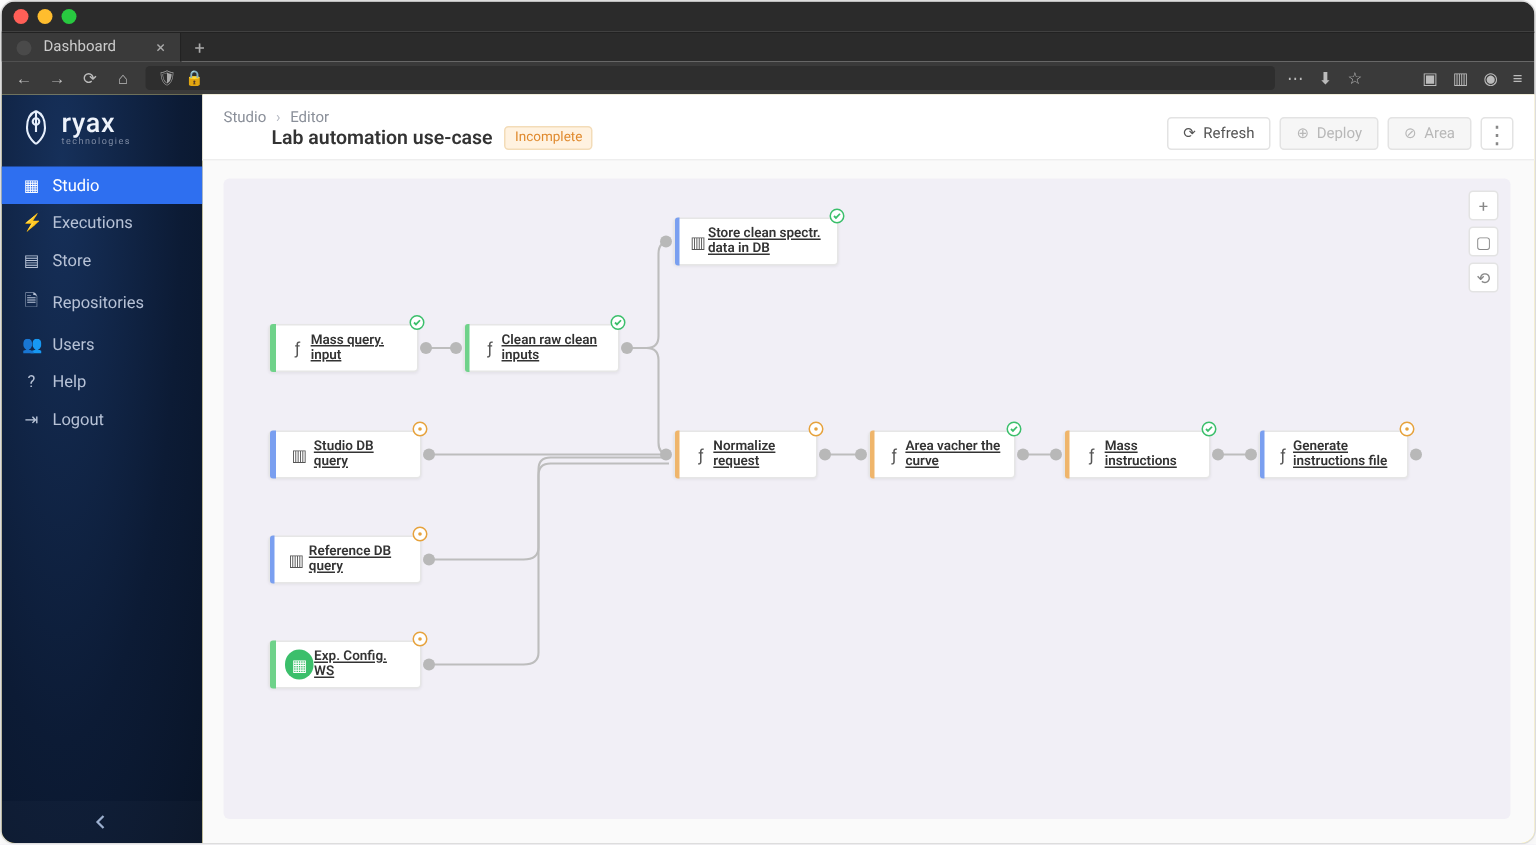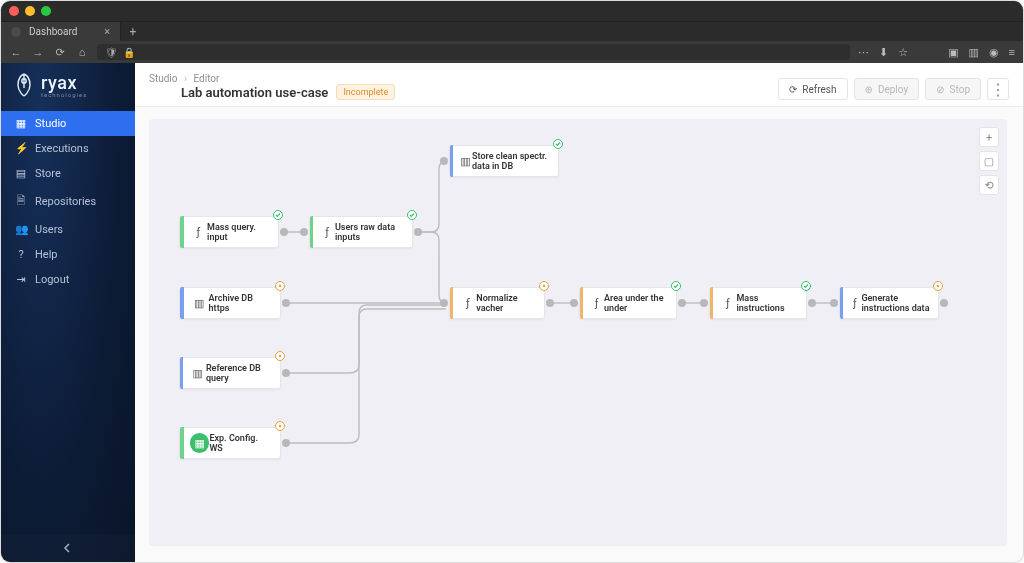--- a/index.html
+++ b/index.html
@@ -55,21 +55,21 @@
   .canvas { position:absolute; inset:12px 16px 16px 14px; background:#f1eff6; border-radius:4px; overflow:hidden;}
   .canvas svg.edges { position:absolute; inset:0; width:100%; height:100%; pointer-events:none;}
 
   .side-tools { position:absolute; top:8px; right:8px; display:flex; flex-direction:column; gap:4px;}
   .tool { width:20px; height:20px; background:#fff; border:1px solid #e3e3e3; border-radius:3px; display:flex; align-items:center; justify-content:center; font-size:11px; color:#888;}
 
   
   .node { position:absolute; height:32px; background:#fff; border:1px solid #e6e6e6; border-radius:3px; display:flex; align-items:center; padding:0 8px 0 4px; box-shadow:0 1px 2px rgba(0,0,0,0.05);}
   .node .accent { width:4px; align-self:stretch; border-radius:2px 0 0 2px; margin:-1px 6px -1px -4px;}
   .node .nico { width:20px; height:20px; border-radius:3px; display:flex; align-items:center;justify-content:center; color:#555; font-size:11px;}
-  .node .nlabel { font-size:9px; font-weight:600; color:#333; line-height:1.15; max-width:78px;}
+  .node .nlabel { font-size:9px; font-weight:600; color:#333; line-height:1.15; max-width:78px;text-decoration:underline;}
   .node .status { position:absolute; top:-7px; right:-5px; width:10px;height:10px;border-radius:50%; border:1.5px solid; display:flex;align-items:center;justify-content:center; background:#fff;}
   .status.ok{ border-color:#3bbf6b; color:#3bbf6b;}
   .status.warn{ border-color:#e6a23c; color:#e6a23c;}
   .status svg{width:6px;height:6px;display:block;}
   .port { width:8px;height:8px;border-radius:50%; background:#b8b8b8; position:absolute; top:50%; transform:translateY(-50%);}
   .port.out{ right:-10px;}
   .port.in{ left:-10px;}
 
   .edges path { fill:none; stroke:#bdbdbd; stroke-width:1.4;}
 </style>
@@ -185,21 +185,21 @@
           <div class="btn">
               <span class="bi">⟳</span>
               <span>Refresh</span>
             </div>
           <div class="btn disabled">
               <span class="bi">⊕</span>
               <span>Deploy</span>
             </div>
           <div class="btn disabled">
               <span class="bi">⊘</span>
-              <span>Stop</span>
+              <span>Area</span>
             </div>
           <div class="more-btn">⋮</div>
         </div>
       </div>
 
       <div class="canvas-wrap">
         <div class="canvas">
 
           <svg class="edges">
 
@@ -230,21 +230,21 @@
                 <svg viewBox="0 0 6 6">
                   <path d="M1 3 L2.3 4.3 L5 1.5" stroke="currentColor" stroke-width="1.2" fill="none"></path>
                 </svg>
               </div>
             <div class="port out"></div>
           </div>
 
           <div class="node" style="left:160px; top:97px; width:104px;">
             <div class="accent" style="background:#6fd28a"></div>
             <div class="nico">ƒ</div>
-            <div class="nlabel">Users raw data inputs</div>
+            <div class="nlabel">Clean raw clean inputs</div>
             <div class="status ok">
                 <svg viewBox="0 0 6 6">
                   <path d="M1 3 L2.3 4.3 L5 1.5" stroke="currentColor" stroke-width="1.2" fill="none"></path>
                 </svg>
               </div>
             <div class="port in"></div>
             <div class="port out"></div>
           </div>
 
           <div class="node" style="left:300px; top:26px; width:110px;">
@@ -255,21 +255,21 @@
                 <svg viewBox="0 0 6 6">
                   <path d="M1 3 L2.3 4.3 L5 1.5" stroke="currentColor" stroke-width="1.2" fill="none"></path>
                 </svg>
               </div>
             <div class="port in"></div>
           </div>
 
           <div class="node" style="left:30px; top:168px; width:102px;">
             <div class="accent" style="background:#7a9ff0"></div>
             <div class="nico">▥</div>
-            <div class="nlabel">Archive DB https</div>
+            <div class="nlabel">Studio DB query</div>
             <div class="status warn">
                 <svg viewBox="0 0 6 6">
                   <circle cx="3" cy="3" r="1.2" fill="currentColor"></circle>
                 </svg>
               </div>
             <div class="port out"></div>
           </div>
 
           <div class="node" style="left:30px; top:238px; width:102px;">
             <div class="accent" style="background:#7a9ff0"></div>
@@ -291,34 +291,34 @@
                 <svg viewBox="0 0 6 6">
                   <circle cx="3" cy="3" r="1.2" fill="currentColor"></circle>
                 </svg>
               </div>
             <div class="port out"></div>
           </div>
 
           <div class="node" style="left:300px; top:168px; width:96px;">
             <div class="accent" style="background:#efb56b"></div>
             <div class="nico">ƒ</div>
-            <div class="nlabel">Normalize vacher</div>
+            <div class="nlabel">Normalize request</div>
             <div class="status warn">
                 <svg viewBox="0 0 6 6">
                   <circle cx="3" cy="3" r="1.2" fill="currentColor"></circle>
                 </svg>
               </div>
             <div class="port in"></div>
             <div class="port out"></div>
           </div>
 
           <div class="node" style="left:430px; top:168px; width:98px;">
             <div class="accent" style="background:#efb56b"></div>
             <div class="nico">ƒ</div>
-            <div class="nlabel">Area under the under</div>
+            <div class="nlabel">Area vacher the curve</div>
             <div class="status ok">
                 <svg viewBox="0 0 6 6">
                   <path d="M1 3 L2.3 4.3 L5 1.5" stroke="currentColor" stroke-width="1.2" fill="none"></path>
                 </svg>
               </div>
             <div class="port in"></div>
             <div class="port out"></div>
           </div>
 
           <div class="node" style="left:560px; top:168px; width:98px;">
@@ -330,21 +330,21 @@
                   <path d="M1 3 L2.3 4.3 L5 1.5" stroke="currentColor" stroke-width="1.2" fill="none"></path>
                 </svg>
               </div>
             <div class="port in"></div>
             <div class="port out"></div>
           </div>
 
           <div class="node" style="left:690px; top:168px; width:100px;">
             <div class="accent" style="background:#7a9ff0"></div>
             <div class="nico">ƒ</div>
-            <div class="nlabel">Generate instructions data</div>
+            <div class="nlabel">Generate instructions file</div>
             <div class="status warn">
                 <svg viewBox="0 0 6 6">
                   <circle cx="3" cy="3" r="1.2" fill="currentColor"></circle>
                 </svg>
               </div>
             <div class="port in"></div>
             <div class="port out"></div>
           </div>
 
           <div class="side-tools">

